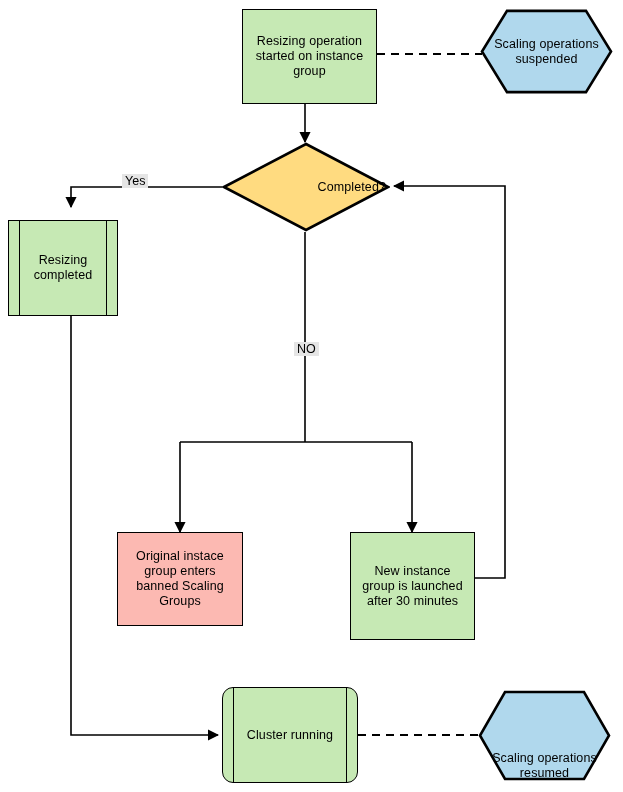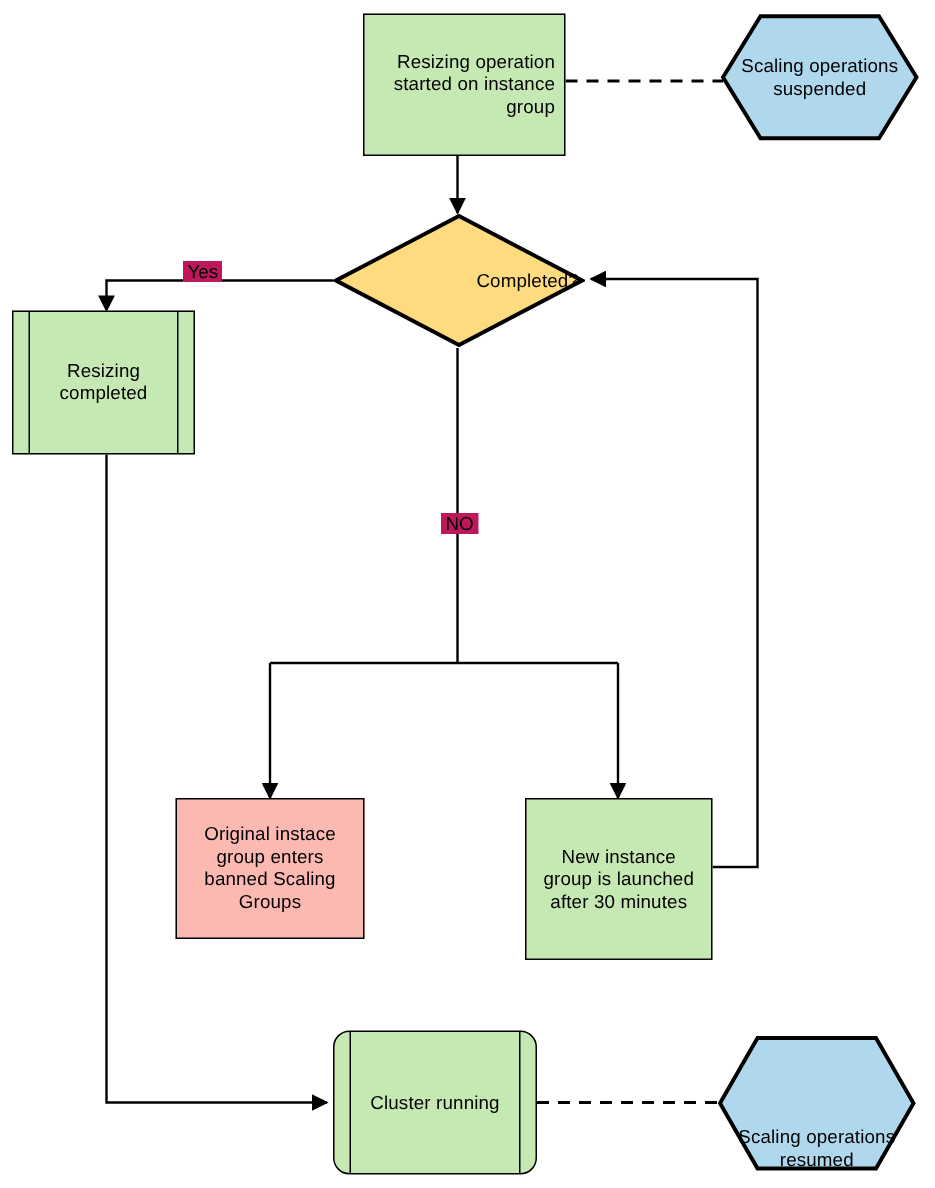--- a/index.html
+++ b/index.html
@@ -81,21 +81,21 @@
     position: relative;
     z-index: 2;
     padding: 0 4px;
   }
   
   .edge-label {
     position: absolute;
     font-size: 12.5px;
     line-height: 14px;
     color: #000000;
-    background: #be185d;
+    background: #e5e5e5;
     padding: 0 3px;
     white-space: nowrap;
   }
 </style>
 </head>
 <body>
 
 <div id="canvas">
 
   <svg id="wires" viewBox="0 0 623 792" xmlns="http://www.w3.org/2000/svg">
@@ -129,39 +129,39 @@
     
     <path d="M 475 578 L 505 578 L 505 186 L 394 186" stroke="#000000" stroke-width="1.6" fill="none" marker-end="url(#arrow)"></path>
 
     
     <path d="M 71 303 L 71 735 L 218 735" stroke="#000000" stroke-width="1.6" fill="none" marker-end="url(#arrow)"></path>
 
     
     <path d="M 358 735 L 480 735" stroke="#000000" stroke-width="2" fill="none" stroke-dasharray="8 6"></path>
   </svg>
 
-  <div class="node proc" style="left:242px; top:9px; width:135px; height:95px;text-align:right;">
+  <div class="node proc" style="left:242px; top:9px; width:135px; height:95px;">
     <span class="txt">Resizing operation started on instance group</span>
   </div>
 
   <div class="node hexa" style="left:480px; top:9px; width:133px; height:85px;">
     <svg viewBox="0 0 133 91" preserveAspectRatio="none">
       <polygon points="27,2 106,2 131,45.5 106,89 27,89 2,45.5" fill="#b0d8ed" stroke="#000000" stroke-width="2.6" vector-effect="non-scaling-stroke"></polygon>
     </svg>
     <span class="txt">Scaling operations suspended</span>
   </div>
 
   <div class="node diamond" style="left:222px; top:142px; width:168px; height:90px;">
     <svg viewBox="0 0 168 90" preserveAspectRatio="none">
       <polygon points="84,2 166,45 84,88 2,45" fill="#ffdb80" stroke="#000000" stroke-width="2.6" vector-effect="non-scaling-stroke"></polygon>
     </svg>
     <span class="txt">Completed?</span>
   </div>
 
-  <div class="node predef" style="left:8px; top:207px; width:122px; height:96px;">
+  <div class="node predef" style="left:8px; top:220px; width:110px; height:96px;">
     <span class="rail left"></span>
     <span class="rail right"></span>
     <span class="txt">Resizing completed</span>
   </div>
 
   <div class="node proc pink" style="left:117px; top:532px; width:126px; height:94px;">
     <span class="txt">Original instace group enters banned Scaling Groups</span>
   </div>
 
   <div class="node proc" style="left:350px; top:532px; width:125px; height:108px;">

